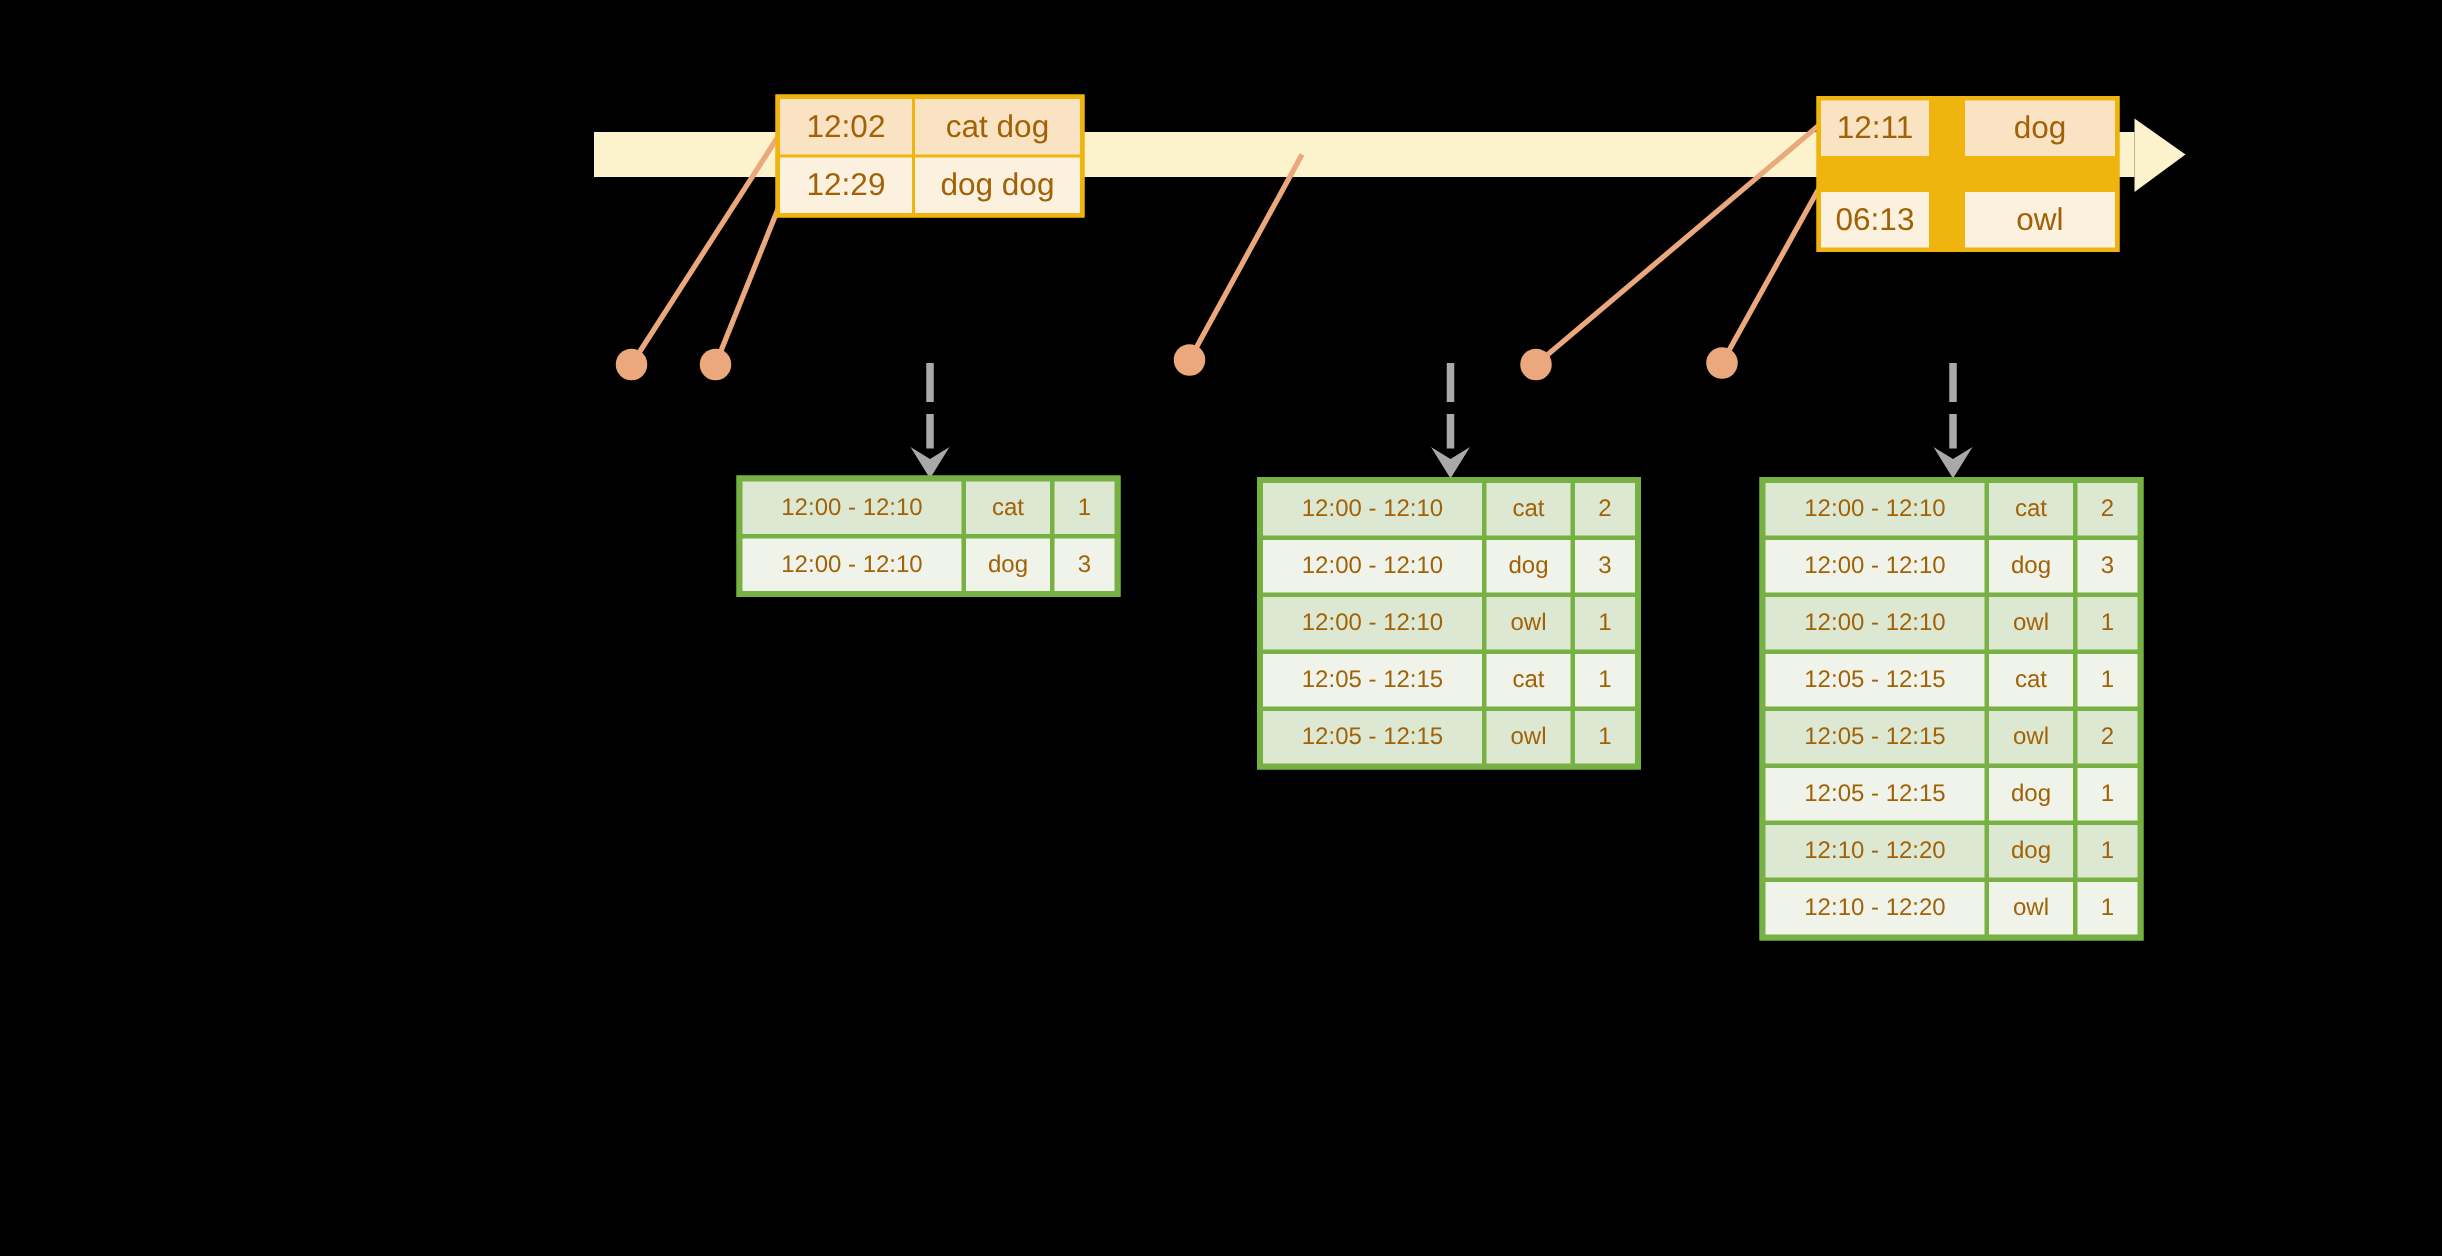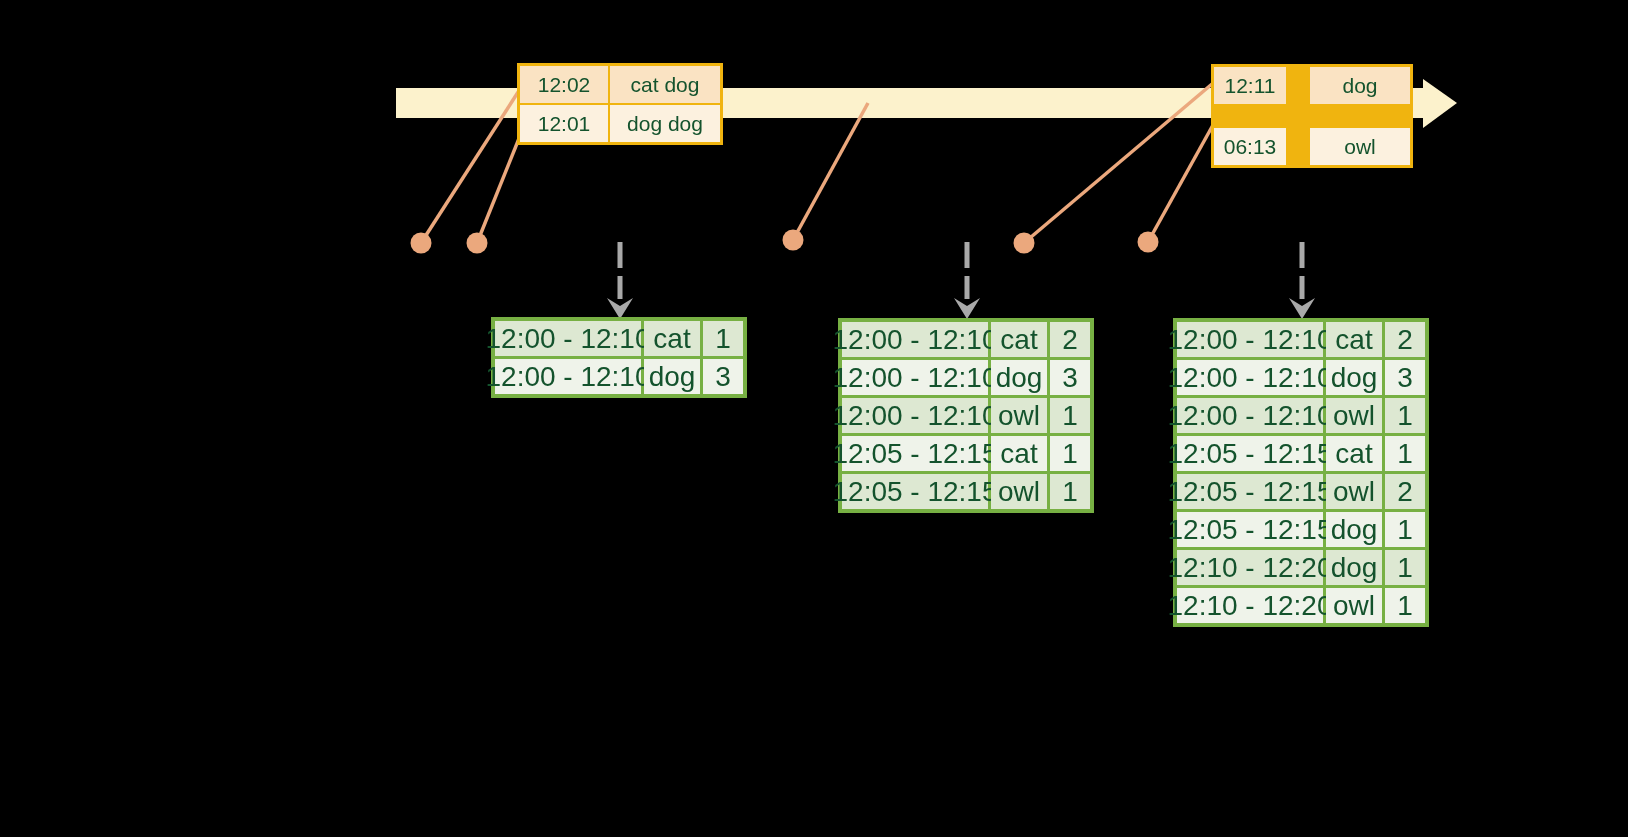--- a/index.html
+++ b/index.html
@@ -2,21 +2,21 @@
 <html><head>
 <meta charset="utf-8">
 <style>
   html,body{margin:0;padding:0;background:#000;}
   #canvas{
     position:relative;
     width:1628px;height:837px;
     background:#000;
     overflow:hidden;
     font-family:"Liberation Sans","DejaVu Sans",sans-serif;
-    color:#14532d;
+    color:#a16207;
   }
   #overlay{position:absolute;left:0;top:0;z-index:1;}
 
   
   .etable{
     position:absolute;z-index:2;
     display:grid;gap:2px;
     background:#f0b40f;
     border:3px solid #f0b40f;
     font-size:21px;
@@ -28,21 +28,21 @@
   .fill-peach{background:#fae3c3;}
   .fill-cream{background:#fcf1df;}
 
   
   .rtable{
     position:absolute;z-index:2;
     display:grid;gap:3px;
     grid-template-columns:146px 56px 40px;
     background:#77b043;
     border:4px solid #77b043;
-    font-size:28px;
+    font-size:16px;
   }
   .rtable .cell{
     display:flex;align-items:center;justify-content:center;
     height:35px;white-space:nowrap;
   }
   .row-dark{background:#dde8d2;}
   .row-light{background:#eff3ea;}
 </style>
 </head>
 <body>
@@ -78,21 +78,21 @@
       <path d="M 954,298 L 967,319 L 980,298 L 967,306 Z" fill="#a9a9a9"></path>
 
       <line x1="1302" y1="242" x2="1302" y2="299" stroke="#a9a9a9" stroke-width="5" stroke-dasharray="26 8"></line>
       <path d="M 1289,298 L 1302,319 L 1315,298 L 1302,306 Z" fill="#a9a9a9"></path>
     </g>
   </svg>
 
   <div class="etable" style="left:517px;top:63px;grid-template-columns:88px 110px;grid-auto-rows:37px;">
     <div class="cell fill-peach">12:02</div>
     <div class="cell fill-peach">cat dog</div>
-    <div class="cell fill-cream">12:01</div>
+    <div class="cell fill-cream">12:29</div>
     <div class="cell fill-cream">dog dog</div>
   </div>
 
 
   <div class="etable" style="left:1211px;top:64px;grid-template-columns:72px 100px;grid-auto-rows:37px;gap:24px;">
     <div class="cell fill-peach">12:11</div>
     <div class="cell fill-peach">dog</div>
     <div class="cell fill-cream">06:13</div>
     <div class="cell fill-cream">owl</div>
   </div>

